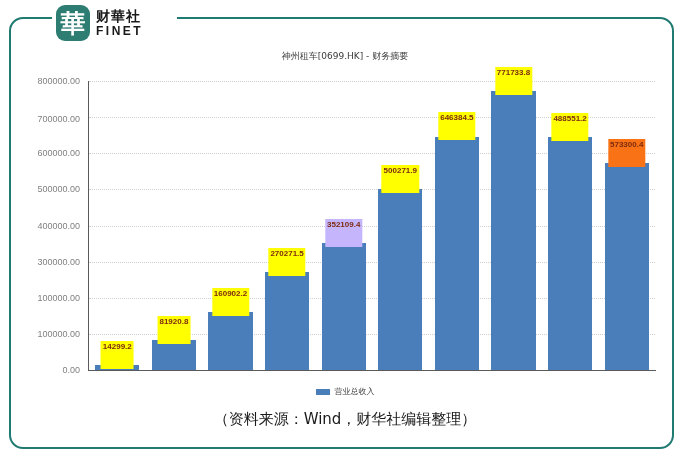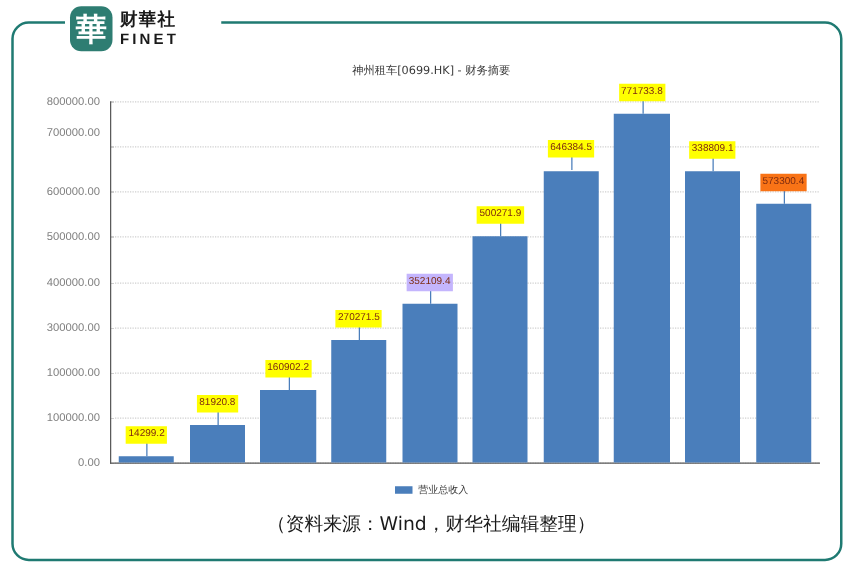--- a/index.html
+++ b/index.html
@@ -175,22 +175,22 @@
   }
 
   
   .vlabel {
     position: absolute;
     transform: translateX(-50%);
     background: #ffff00;
     color: #7d2b10;
     font-family: "Liberation Sans", sans-serif;
     font-size: 8px;
-    font-weight: 400;
-    padding: 1px 2px 3px 2px;
+    font-weight: 700;
+    padding: 1px 2px 17px 2px;
     line-height: 10px;
     white-space: nowrap;
   }
   .vleader {
     position: absolute;
     width: 1px;
     background: #4a7ebb;
   }
 
   
@@ -273,21 +273,21 @@
       <div class="gridline" style="top: 0px;"></div>
     </div>
   <div id="yaxis-labels">
       <div class="ytick" style="top: 289px;">0.00</div>
       <div class="ytick" style="top: 252.875px;">100000.00</div>
       <div class="ytick" style="top: 216.75px;">100000.00</div>
       <div class="ytick" style="top: 180.625px;">300000.00</div>
       <div class="ytick" style="top: 144.5px;">400000.00</div>
       <div class="ytick" style="top: 108.375px;">500000.00</div>
       <div class="ytick" style="top: 72.25px;">600000.00</div>
-      <div class="ytick" style="top: 25px;">700000.00</div>
+      <div class="ytick" style="top: 38px;">700000.00</div>
       <div class="ytick" style="top: 0px;">800000.00</div>
     </div>
   <div id="y-axis-line"></div>
   <div id="x-axis-line"></div>
   <div id="bars">
       <div class="bar" title="2010-12-31 : 14299.2" style="left: 6.226px; width: 44.148px; height: 5.16559px; background: rgb(74, 126, 187);"></div>
       <div class="vleader" style="left: 28.3px; top: 271.834px; height: 12px;"></div>
       <div class="vlabel" style="left: 28.3px; top: 259.834px; background: rgb(255, 255, 0); color: rgb(125, 43, 16);">14299.2</div>
       <div class="bar" title="2011-12-31 : 81920.8" style="left: 62.826px; width: 44.148px; height: 29.5939px; background: rgb(74, 126, 187);"></div>
       <div class="vleader" style="left: 84.9px; top: 247.406px; height: 12px;"></div>
@@ -305,21 +305,21 @@
       <div class="vleader" style="left: 311.3px; top: 96.2768px; height: 12px;"></div>
       <div class="vlabel" style="left: 311.3px; top: 84.2768px; background: rgb(255, 255, 0); color: rgb(125, 43, 16);">500271.9</div>
       <div class="bar" title="2016-12-31 : 646384.5" style="left: 345.826px; width: 44.148px; height: 233.506px; background: rgb(74, 126, 187);"></div>
       <div class="vleader" style="left: 367.9px; top: 43.4936px; height: 12px;"></div>
       <div class="vlabel" style="left: 367.9px; top: 31.4936px; background: rgb(255, 255, 0); color: rgb(125, 43, 16);">646384.5</div>
       <div class="bar" title="2017-12-31 : 771733.8" style="left: 402.426px; width: 44.148px; height: 278.789px; background: rgb(74, 126, 187);"></div>
       <div class="vleader" style="left: 424.5px; top: -1.78884px; height: 12px;"></div>
       <div class="vlabel" style="left: 424.5px; top: -13.7888px; background: rgb(255, 255, 0); color: rgb(125, 43, 16);">771733.8</div>
       <div class="bar" title="2018-12-31 : 645740.9" style="left: 459.026px; width: 44.148px; height: 233.274px; background: rgb(74, 126, 187);"></div>
       <div class="vleader" style="left: 481.1px; top: 43.7261px; height: 12px;"></div>
-      <div class="vlabel" style="left: 481.1px; top: 31.7261px; background: rgb(255, 255, 0); color: rgb(125, 43, 16);">338809.1</div>
+      <div class="vlabel" style="left: 481.1px; top: 31.7261px; background: rgb(255, 255, 0); color: rgb(125, 43, 16);">488551.2</div>
       <div class="bar" title="2019-12-31 : 573300.4" style="left: 515.626px; width: 44.148px; height: 207.105px; background: rgb(74, 126, 187);"></div>
       <div class="vleader" style="left: 537.7px; top: 69.8952px; height: 12px;"></div>
       <div class="vlabel" style="left: 537.7px; top: 57.8952px; background: #f97316; color: rgb(125, 43, 16);">573300.4</div>
     </div>
 </div>
 
 <div id="legend">
   <div id="legend-swatch"></div>
   <div id="legend-label">营业总收入</div>
 </div>

